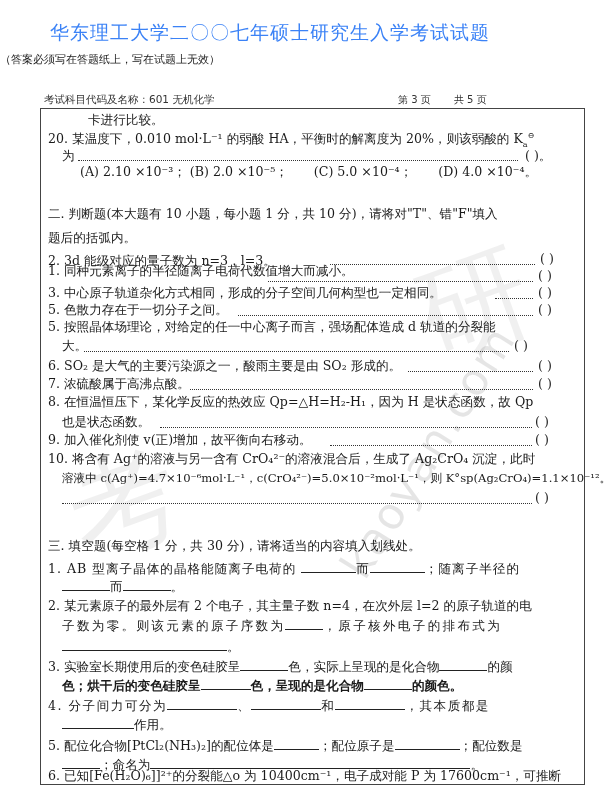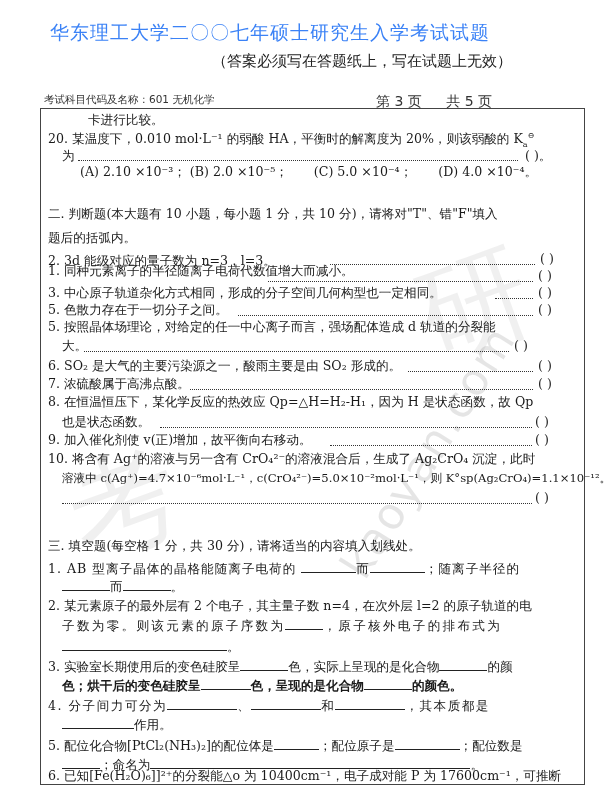--- a/index.html
+++ b/index.html
@@ -5,29 +5,29 @@
   html, body { margin: 0; padding: 0; }
   body {
     width: 608px; height: 805px; background: #ffffff; position: relative; overflow: hidden;
     font-family: "DejaVu Serif", "Liberation Serif", serif; color: #1a1a1a;
   }
   .title {
     position: absolute; left: 0; top: 20px; width: 540px; text-align: center;
     font-size: 19px; letter-spacing: 1px; color: #3b82f6;
   }
   .subtitle {
-    position: absolute; left: 0; top: 52px; width: 512px; text-align: right;
-    font-size: 15px; color: #222;
+    position: absolute; left: 0; top: 52px; width: 512px; text-align: left;
+    font-size: 11px; color: #222;
   }
   .meta-left {
     position: absolute; left: 44px; top: 93px; font-size: 10.5px; color: #333;
     font-family: "DejaVu Sans", sans-serif;
   }
   .meta-right {
-    position: absolute; left: 376px; top: 93px; font-size: 14px; color: #333;
+    position: absolute; left: 398px; top: 93px; font-size: 10px; color: #333;
     font-family: "DejaVu Sans", sans-serif; word-spacing: 0;
   }
   .meta-right span { margin-right: 20px; }
   .box {
     position: absolute; left: 40px; top: 108px; width: 545px; height: 677px;
     border: 1px solid #444; box-sizing: border-box;
   }
   .line {
     position: absolute; left: 48px; font-size: 12.6px; white-space: nowrap; line-height: 16px;
   }

